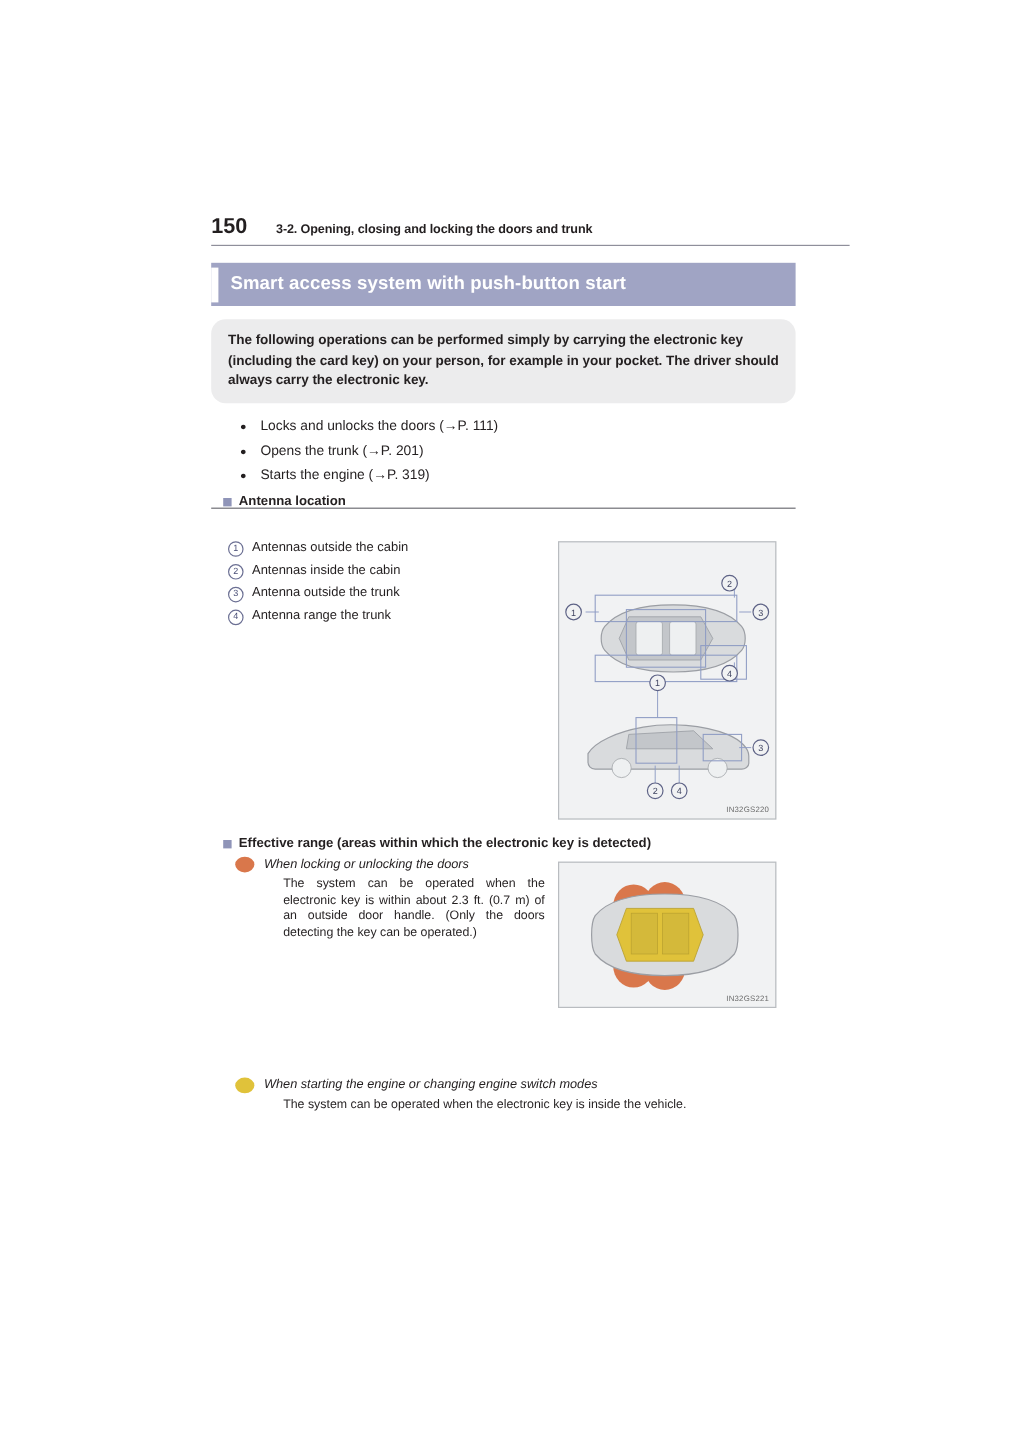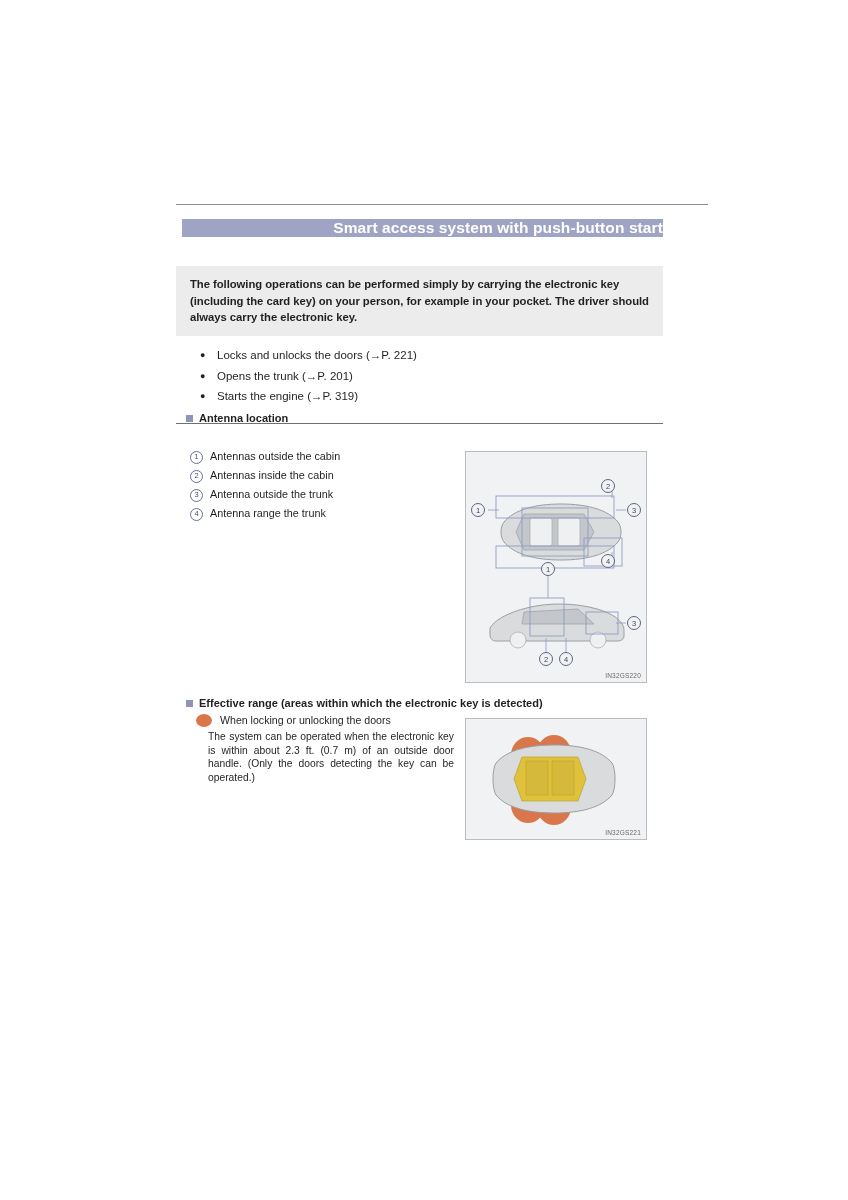--- a/index.html
+++ b/index.html
@@ -52,25 +52,24 @@
     height: 1px;
     background: #8f8f9b;
   }
 
   
   .section-bar {
     position: absolute;
     left: 176px;
     top: 219px;
     width: 487px;
-    height: 18px;
+    height: 36px;
     background: #a0a4c4;
     display: flex;
     align-items: center;
-    justify-content: space-between;
   }
   .section-bar .accent {
     width: 6px;
     height: 29px;
     background: #ffffff;
     margin-left: 0px;
   }
   .section-bar .title {
     color: #ffffff;
     font-size: 15.5px;
@@ -82,20 +81,21 @@
   
   .intro-box {
     position: absolute;
     left: 176px;
     top: 266px;
     width: 487px;
     min-height: 66px;
     background: #ececed;
     box-sizing: border-box;
     padding: 10px 14px 10px 14px;
+    border-radius: 12px;
   }
   .intro-box p {
     margin: 0;
     font-size: 11.3px;
     line-height: 16.5px;
     font-weight: bold;
     color: #231f20;
     letter-spacing: -0.05px;
   }
 
@@ -229,20 +229,21 @@
 
   
   .range-block {
     position: absolute;
     left: 196px;
     width: 258px;
   }
   .range-block .head-row {
     display: flex;
     align-items: flex-start;
+    font-style: italic;
   }
   .swatch {
     width: 16px;
     height: 13px;
     border-radius: 50%;
     margin-right: 8px;
     flex: none;
     margin-top: 1px;
   }
   .sw-orange { background: #d9774b; }
@@ -252,48 +253,52 @@
     font-size: 10.6px;
     line-height: 14px;
     color: #231f20;
   }
   .range-body {
     font-size: 10.3px;
     line-height: 13.5px;
     color: #231f20;
     text-align: justify;
     margin-top: 3px;
-    margin-left: 12px;
+    margin-left: 40px;
   }
 
   #blk-lock { top: 713px; }
   #blk-trunk { top: 823px; }
   #blk-engine { top: 897px; width: 460px; }
   #blk-engine .range-body { text-align: left; }
 </style>
 </head>
 <body>
 
 <div class="page">
 
+  <div class="header">
+    <div class="page-number">150</div>
+    <div class="header-title">3-2. Opening, closing and locking the doors and trunk</div>
+  </div>
   <div class="header-rule"></div>
 
   <div class="section-bar">
     <div class="accent"></div>
     <div class="title">Smart access system with push-button start</div>
   </div>
 
   <div class="intro-box">
     <p>The following operations can be performed simply by carrying the electronic key (including the card key) on your person, for example in your pocket. The driver should always carry the electronic key.</p>
   </div>
 
   <div class="bullets">
     <div class="row">
       <span class="dot">●</span>
-      <span class="txt">Locks and unlocks the doors (→P. 221)</span>
+      <span class="txt">Locks and unlocks the doors (→P. 111)</span>
     </div>
     <div class="row">
       <span class="dot">●</span>
       <span class="txt">Opens the trunk (→P. 201)</span>
     </div>
     <div class="row">
       <span class="dot">●</span>
       <span class="txt">Starts the engine (→P. 319)</span>
     </div>
   </div>
@@ -420,14 +425,21 @@
 
   <div class="range-block" id="blk-lock">
     <div class="head-row">
       <span class="swatch sw-orange"></span>
       <span class="range-title">When locking or unlocking the doors</span>
     </div>
     <div class="range-body">The system can be operated when the electronic key is within about 2.3 ft. (0.7 m) of an outside door handle. (Only the doors detecting the key can be operated.)</div>
   </div>
 
 
+  <div class="range-block" id="blk-engine">
+    <div class="head-row">
+      <span class="swatch sw-yellow"></span>
+      <span class="range-title">When starting the engine or changing engine switch modes</span>
+    </div>
+    <div class="range-body">The system can be operated when the electronic key is inside the vehicle.</div>
+  </div>
 
 </div>
 
 </body></html>

